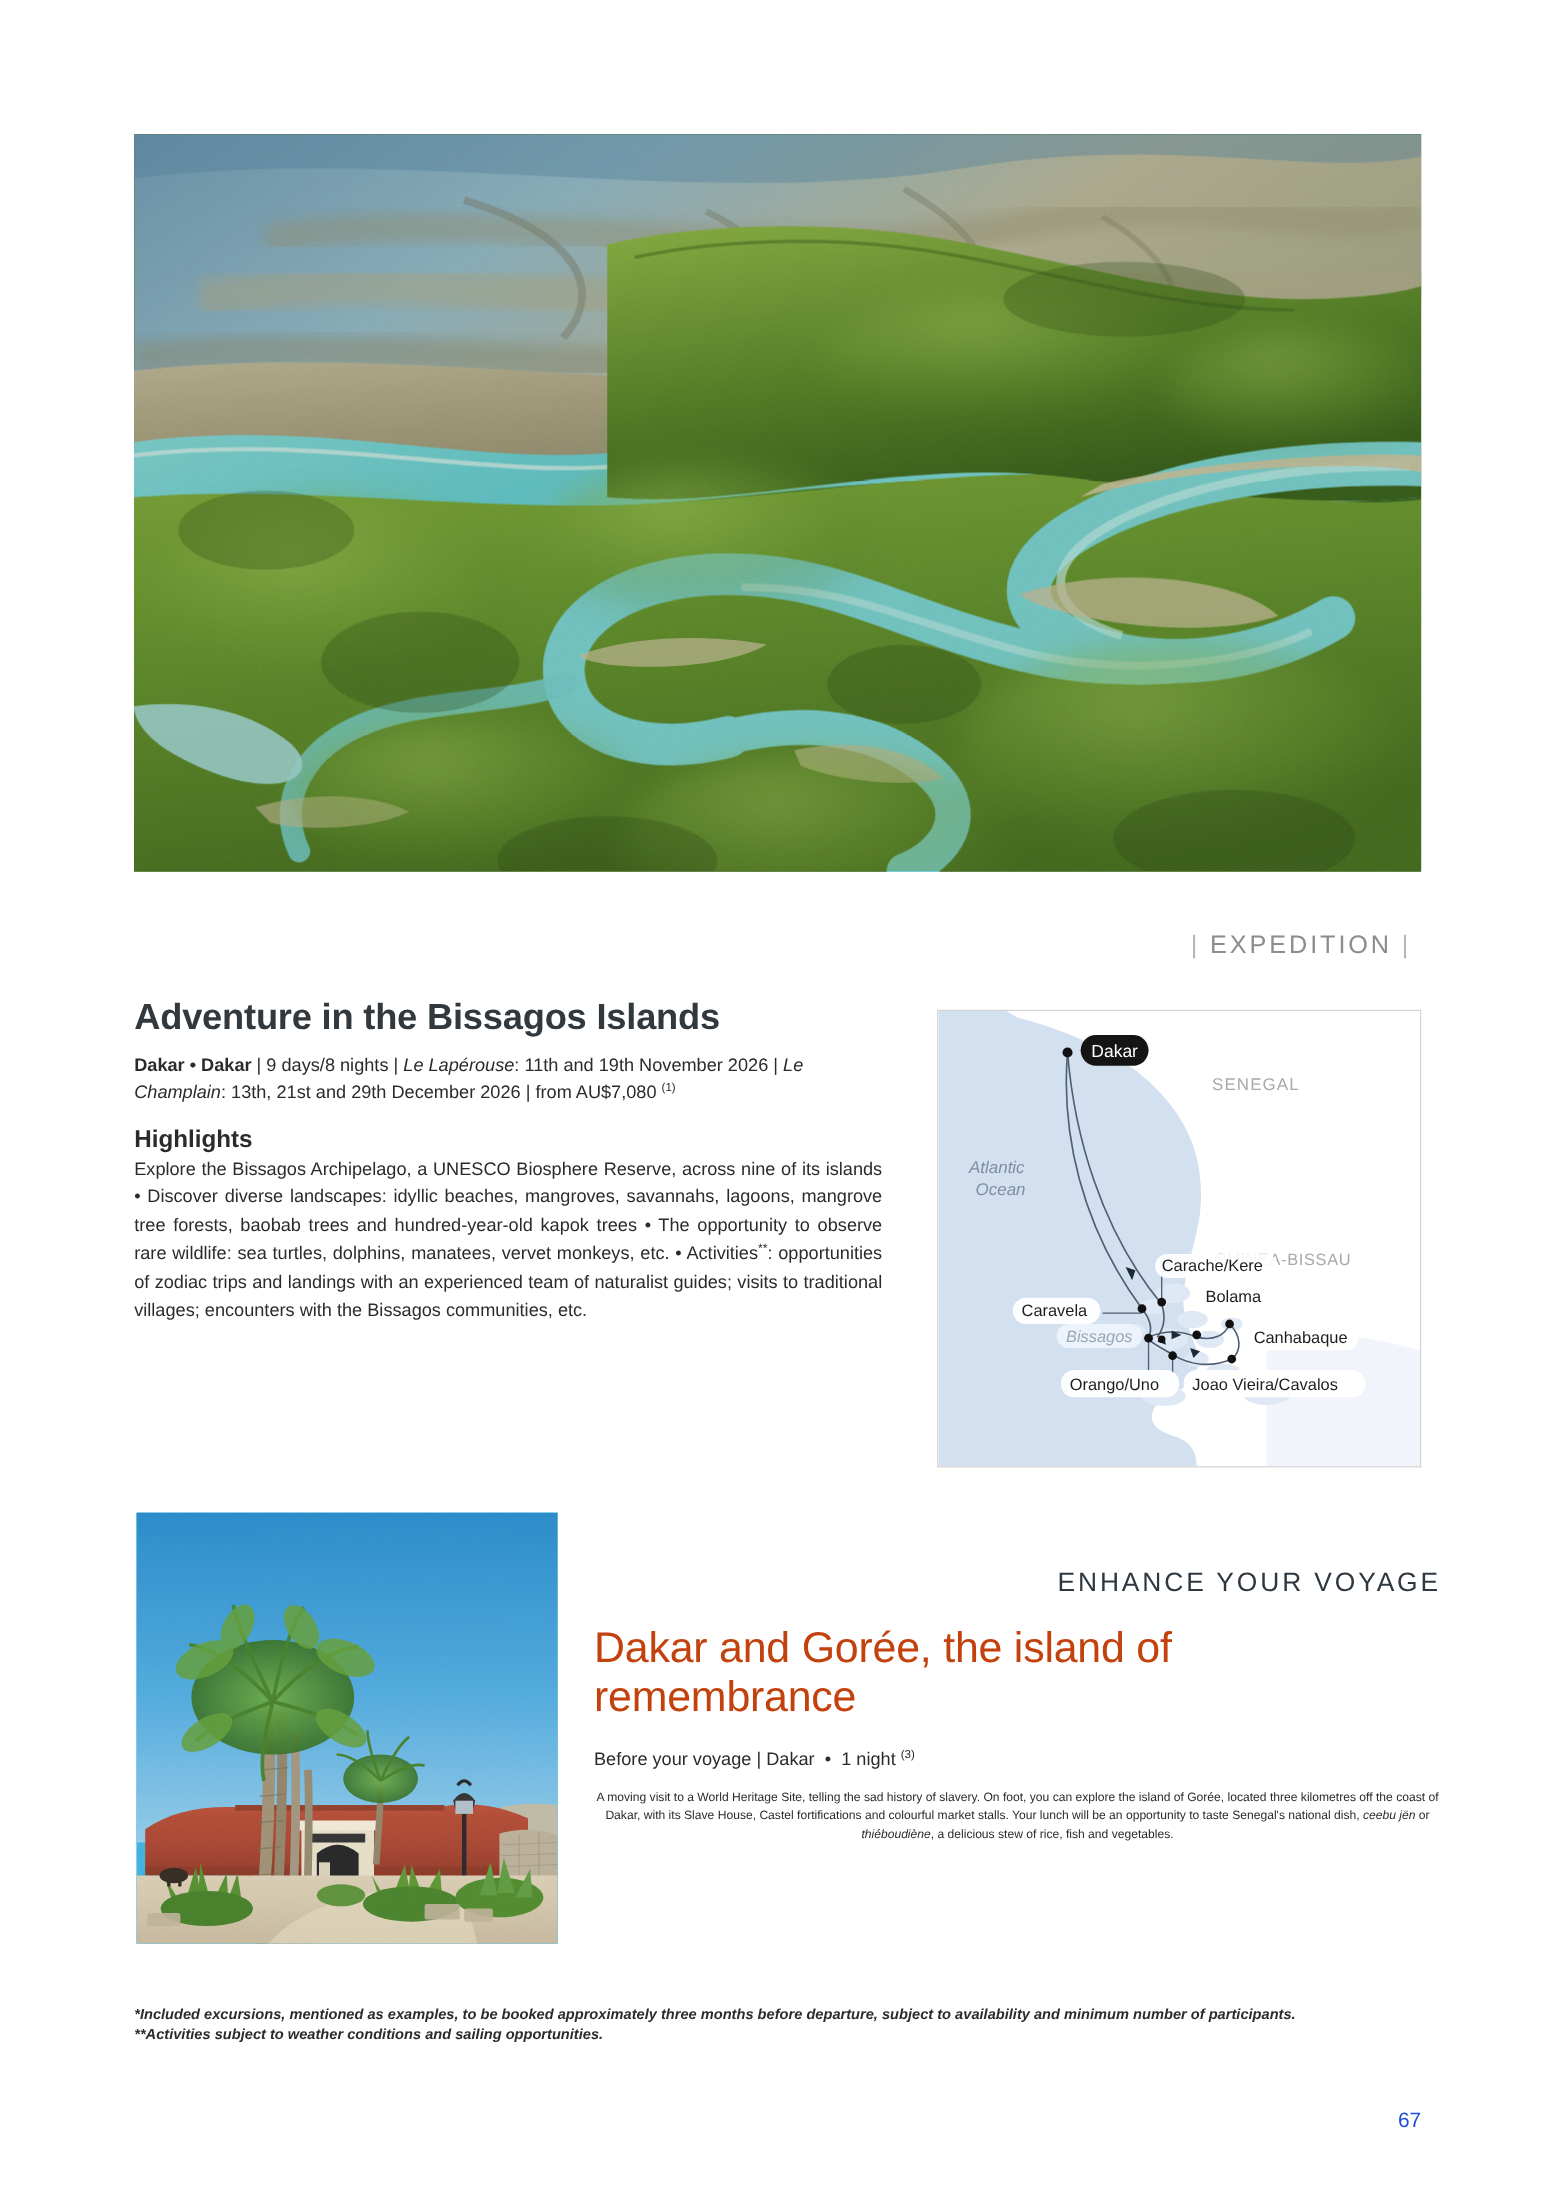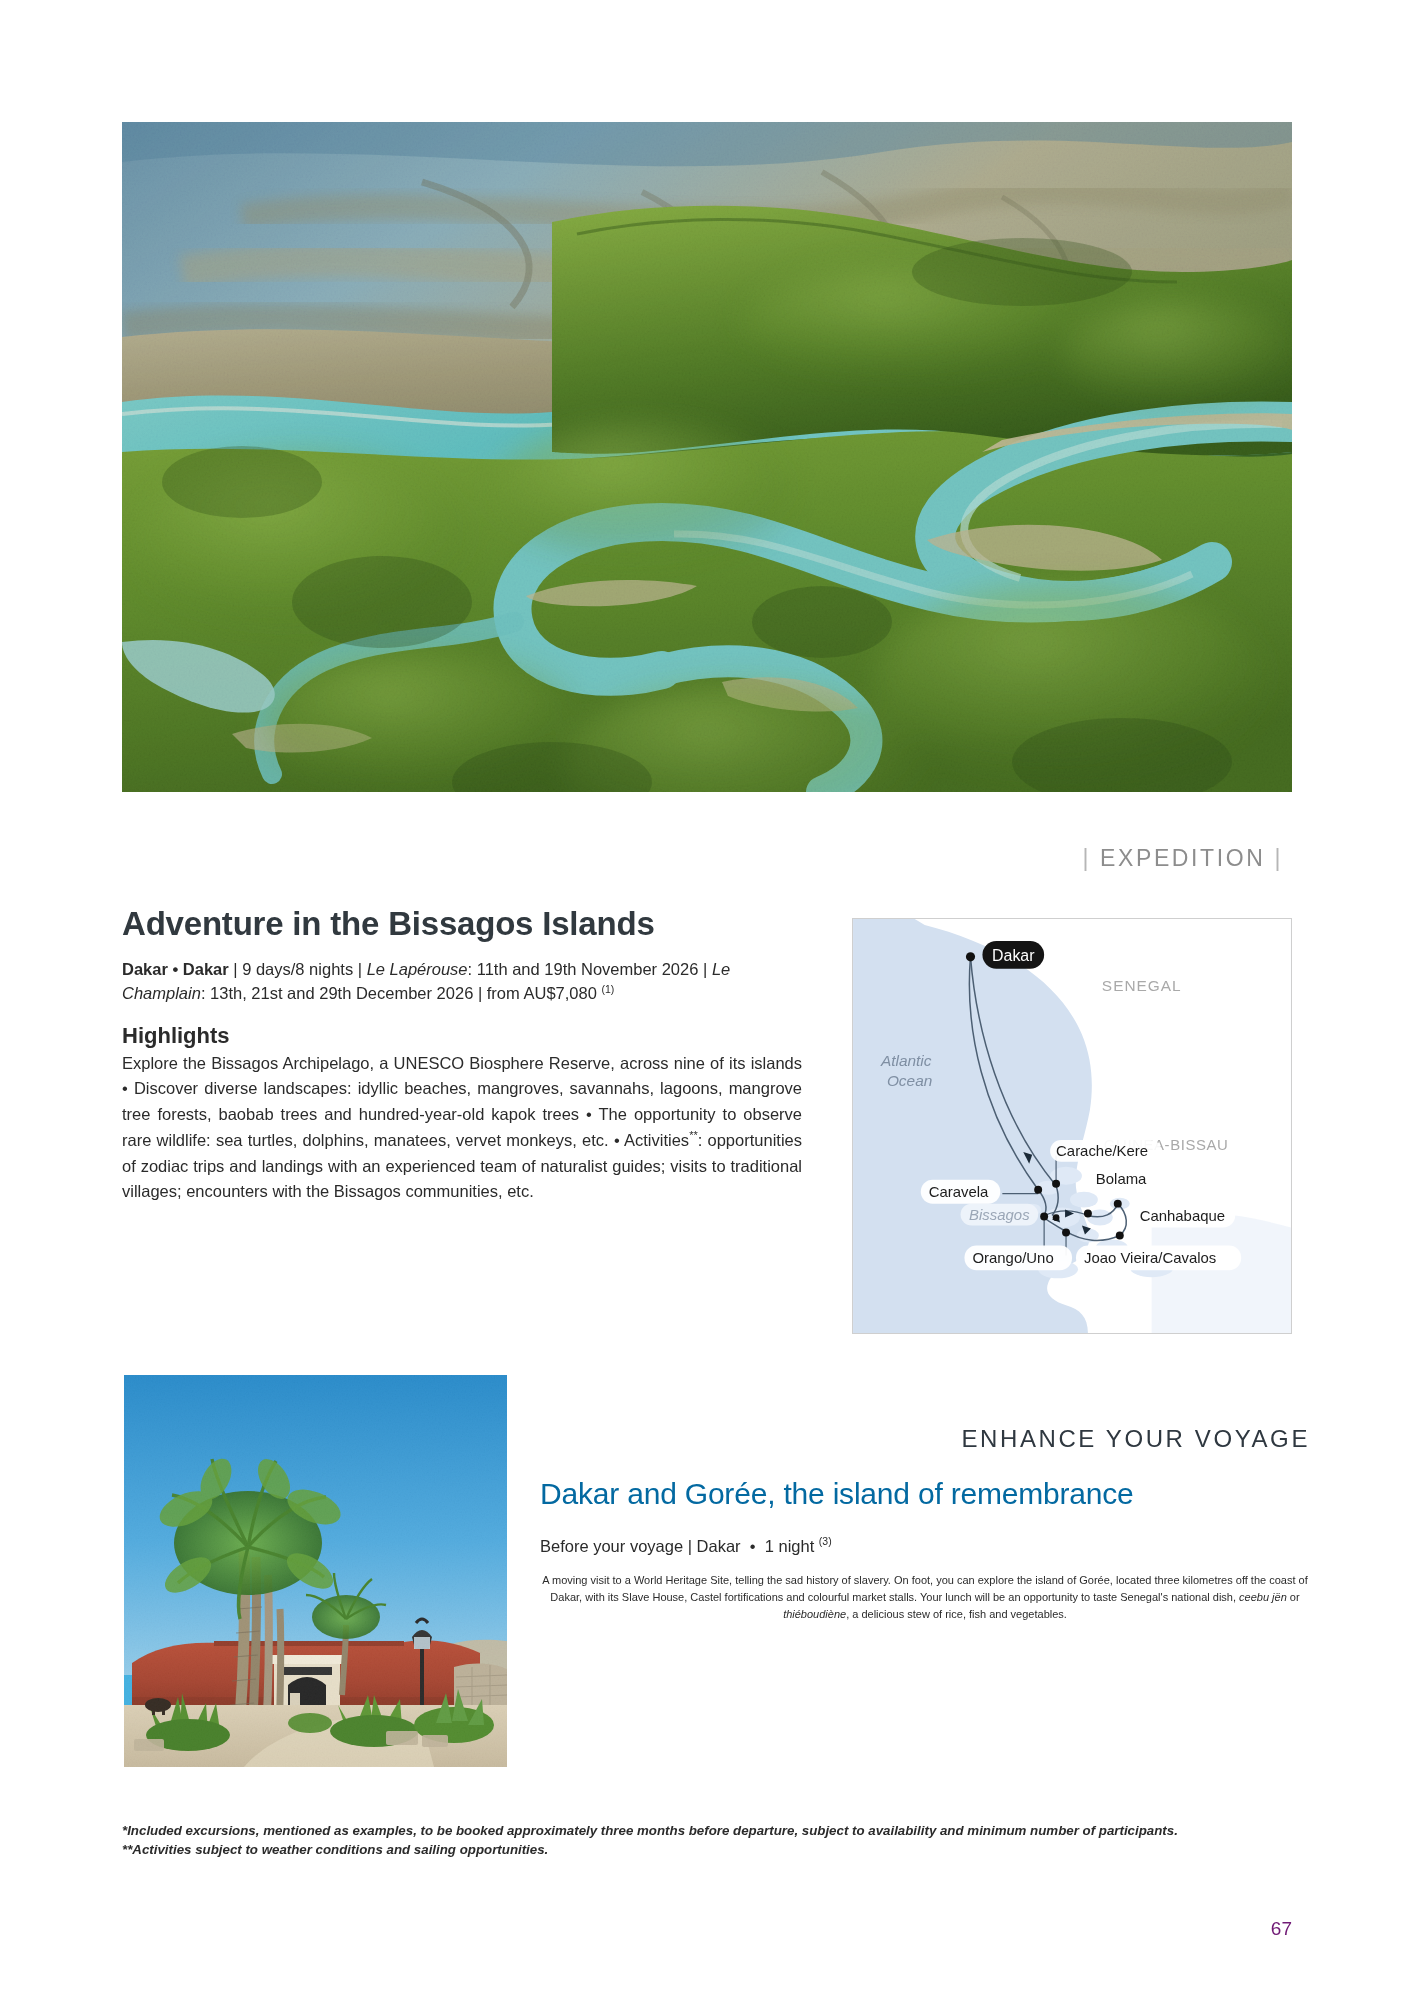--- a/index.html
+++ b/index.html
@@ -113,23 +113,23 @@
   }
   .enhance-kicker {
     font-size: 24px;
     letter-spacing: 2.6px;
     color: #2f3840;
     margin: 0 0 24px 0;
     font-weight: 400;
     text-align: right;
   }
   .enhance-title {
-    font-size: 30px;
+    font-size: 39px;
     font-weight: 400;
-    color: #0369a1;
+    color: #c2410c;
     margin: 0 0 24px 0;
     letter-spacing: -0.2px;
   }
   .enhance-meta {
     font-size: 16.5px;
     color: #2b2b2b;
     margin: 0 0 16px 0;
   }
   .enhance-meta sup { font-size: 10.5px; vertical-align: super; }
   .enhance-body {
@@ -152,21 +152,21 @@
     line-height: 1.42;
     color: #2b2b2b;
   }
   .footnotes p { margin: 0; font-weight: bold; }
 
   .page-number {
     position: absolute;
     right: 122px;
     top: 1918px;
     font-size: 19px;
-    color: #701a75;
+    color: #1d4ed8;
   }
 </style>
 </head>
 <body>
 
 <div class="hero-photo">
   <svg viewBox="0 0 1170 670" preserveAspectRatio="none">
     <defs>
       <linearGradient id="waterTop" x1="0" y1="0" x2="1" y2="0.4">
         <stop offset="0%" stop-color="#6a93bb"></stop>

